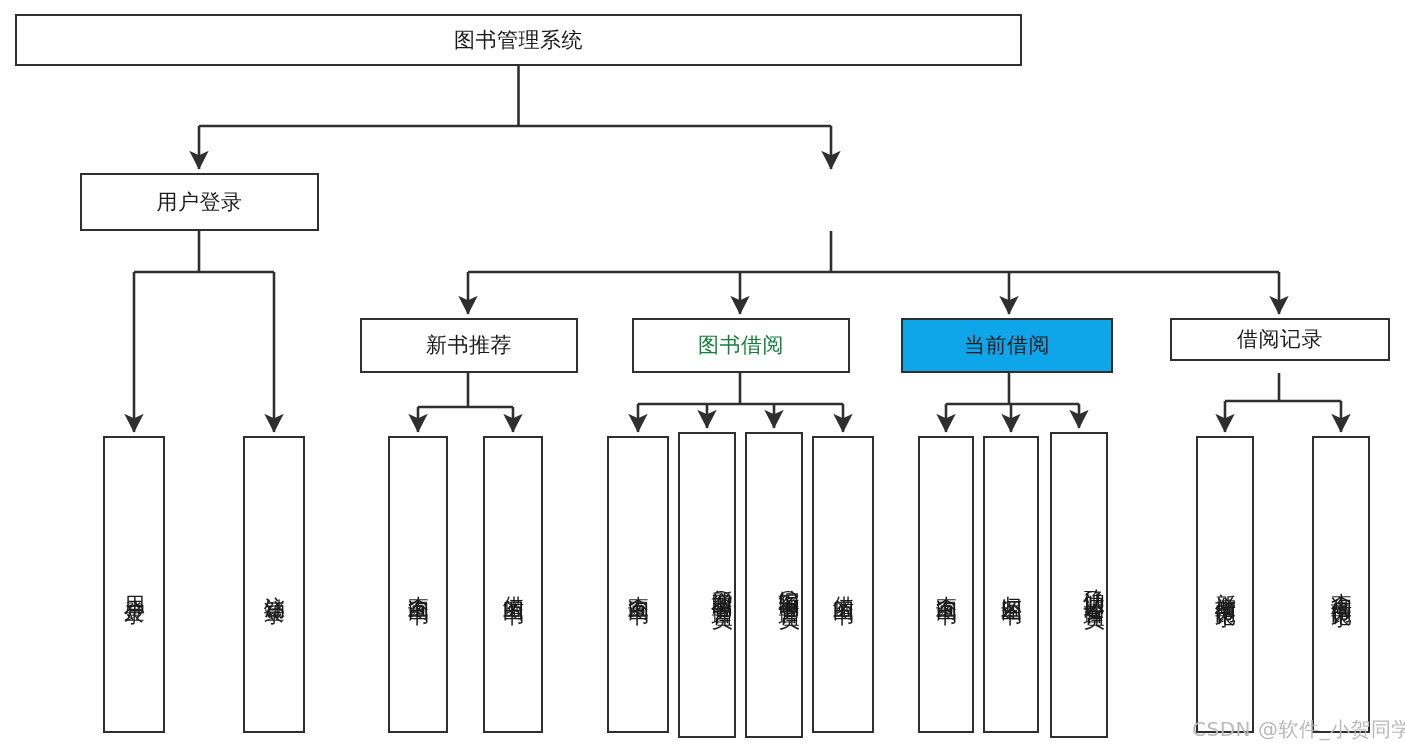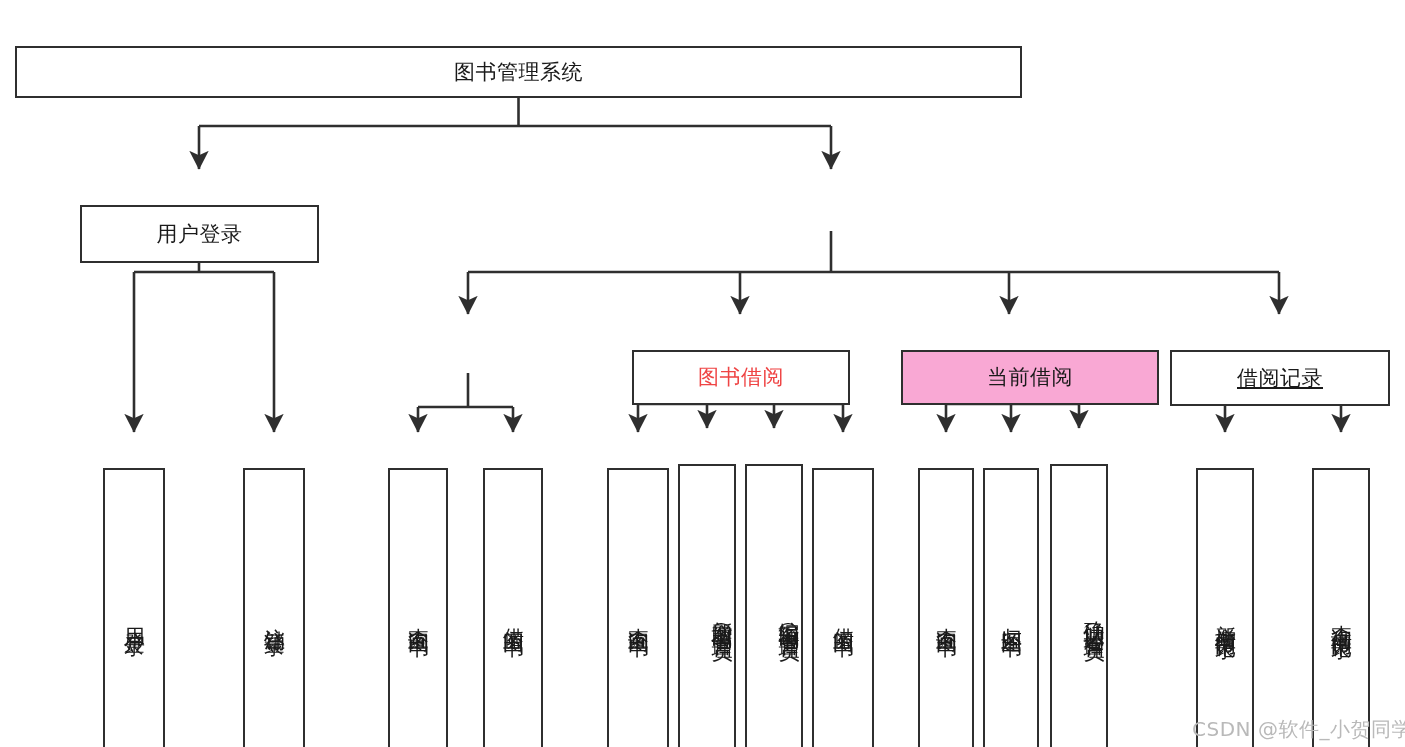--- a/index.html
+++ b/index.html
@@ -29,21 +29,20 @@
     position: absolute;
     box-sizing: border-box;
     background: #ffffff;
     border: 2px solid #3b82f6;
     display: flex;
     align-items: center;
     justify-content: center;
     color: #1a1a1a;
     text-align: right;
     line-height: 1.18;
-    margin-top: 32px;
   }
   .node.horiz {
     font-size: 21px;
     letter-spacing: 0.5px;
   }
   .node.vert {
     writing-mode: vertical-rl;
     text-orientation: upright;
     font-size: 21px;
     letter-spacing: 3px;
@@ -117,23 +116,24 @@
       <path d="M 1225 401 L 1341 401"></path>
       <path d="M 1225 401 L 1225 432" marker-end="url(#arrow)"></path>
       <path d="M 1341 401 L 1341 432" marker-end="url(#arrow)"></path>
     </g>
   </svg>
 
   <div class="node horiz" style="left: 15px; top: 14px; width: 1007px; height: 52px; border-color: rgb(47, 47, 47); background: rgb(255, 255, 255); color: rgb(26, 26, 26);">图书管理系统</div>
 
   <div class="node horiz" style="left: 80px; top: 173px; width: 239px; height: 58px; border-color: rgb(47, 47, 47); background: rgb(255, 255, 255); color: rgb(26, 26, 26);">用户登录</div>
 
-  <div class="node horiz" style="left: 632px; top: 318px; width: 218px; height: 55px; border-color: rgb(47, 47, 47); background: rgb(255, 255, 255); color: #ef4444;">图书借阅</div>
-  <div class="node horiz" style="left: 901px; top: 318px; width: 258px; height: 55px; border-color: rgb(47, 47, 47); background: #f9a8d4; color: rgb(26, 26, 26);">当前借阅</div>
-  <div class="node horiz" style="left: 1170px; top: 318px; width: 220px; height: 56px; border-color: rgb(47, 47, 47); background: rgb(255, 255, 255); color: rgb(26, 26, 26); text-decoration: underline;">借阅记录</div>
+  <div class="node horiz" style="left: 360px; top: 318px; width: 218px; height: 55px; border-color: rgb(47, 47, 47); background: rgb(255, 255, 255); color: rgb(26, 26, 26);">新书推荐</div>
+  <div class="node horiz" style="left: 632px; top: 318px; width: 218px; height: 55px; border-color: rgb(47, 47, 47); background: rgb(255, 255, 255); color: #15803d;">图书借阅</div>
+  <div class="node horiz" style="left: 901px; top: 318px; width: 212px; height: 55px; border-color: rgb(47, 47, 47); background: #0ea5e9; color: rgb(26, 26, 26);">当前借阅</div>
+  <div class="node horiz" style="left: 1170px; top: 318px; width: 220px; height: 43px; border-color: rgb(47, 47, 47); background: rgb(255, 255, 255); color: rgb(26, 26, 26);">借阅记录</div>
 
   <div class="node vert v-mid" style="left: 103px; top: 436px; width: 62px; height: 297px; border-color: rgb(47, 47, 47); background: rgb(255, 255, 255); color: rgb(26, 26, 26);">用户登录</div>
   <div class="node vert v-mid" style="left: 243px; top: 436px; width: 62px; height: 297px; border-color: rgb(47, 47, 47); background: rgb(255, 255, 255); color: rgb(26, 26, 26);">注销登录</div>
   <div class="node vert v-mid" style="left: 388px; top: 436px; width: 60px; height: 297px; border-color: rgb(47, 47, 47); background: rgb(255, 255, 255); color: rgb(26, 26, 26);">查询图书</div>
   <div class="node vert v-mid" style="left: 483px; top: 436px; width: 60px; height: 297px; border-color: rgb(47, 47, 47); background: rgb(255, 255, 255); color: rgb(26, 26, 26);">借阅图书</div>
   <div class="node vert v-mid" style="left: 607px; top: 436px; width: 62px; height: 297px; border-color: rgb(47, 47, 47); background: rgb(255, 255, 255); color: rgb(26, 26, 26);">查询图书</div>
   <div class="node vert" style="left: 678px; top: 432px; width: 58px; height: 306px; border-color: rgb(47, 47, 47); background: rgb(255, 255, 255); color: rgb(26, 26, 26);">新增图书（管理员）</div>
   <div class="node vert" style="left: 745px; top: 432px; width: 58px; height: 306px; border-color: rgb(47, 47, 47); background: rgb(255, 255, 255); color: rgb(26, 26, 26);">编辑图书（管理员）</div>
   <div class="node vert v-mid" style="left: 812px; top: 436px; width: 62px; height: 297px; border-color: rgb(47, 47, 47); background: rgb(255, 255, 255); color: rgb(26, 26, 26);">借阅图书</div>
   <div class="node vert v-mid" style="left: 918px; top: 436px; width: 56px; height: 297px; border-color: rgb(47, 47, 47); background: rgb(255, 255, 255); color: rgb(26, 26, 26);">查询图书</div>

